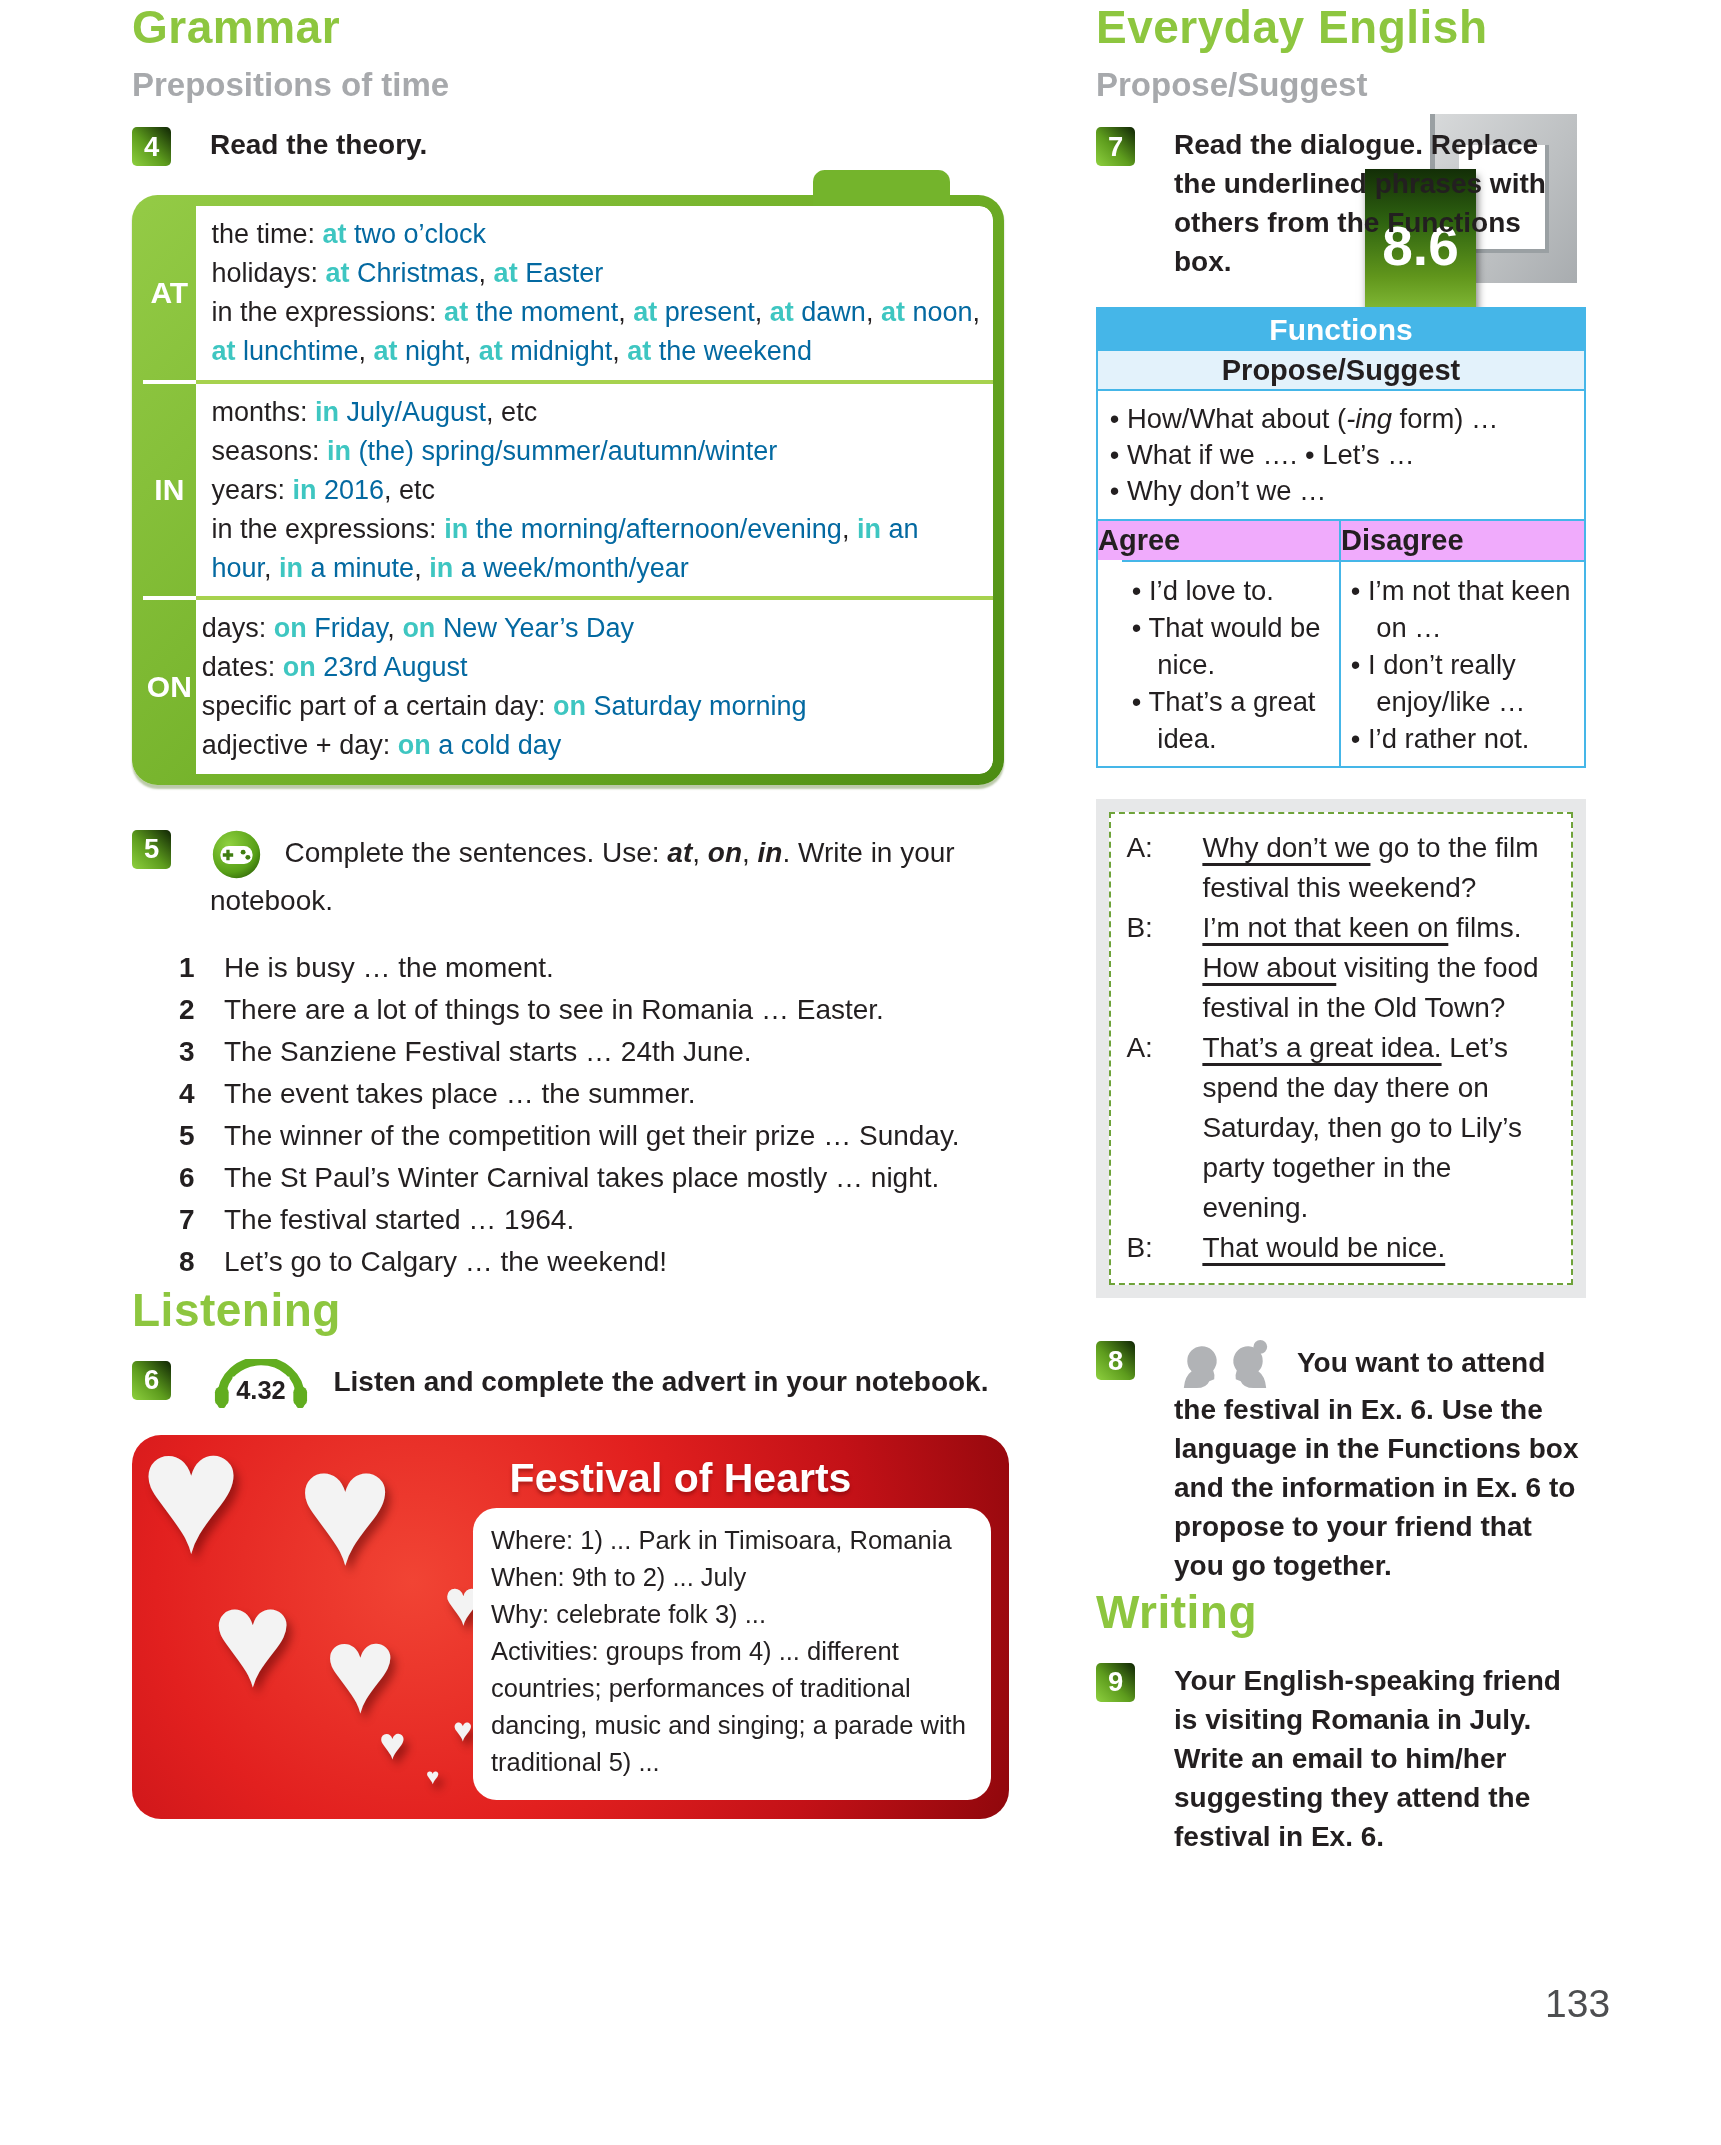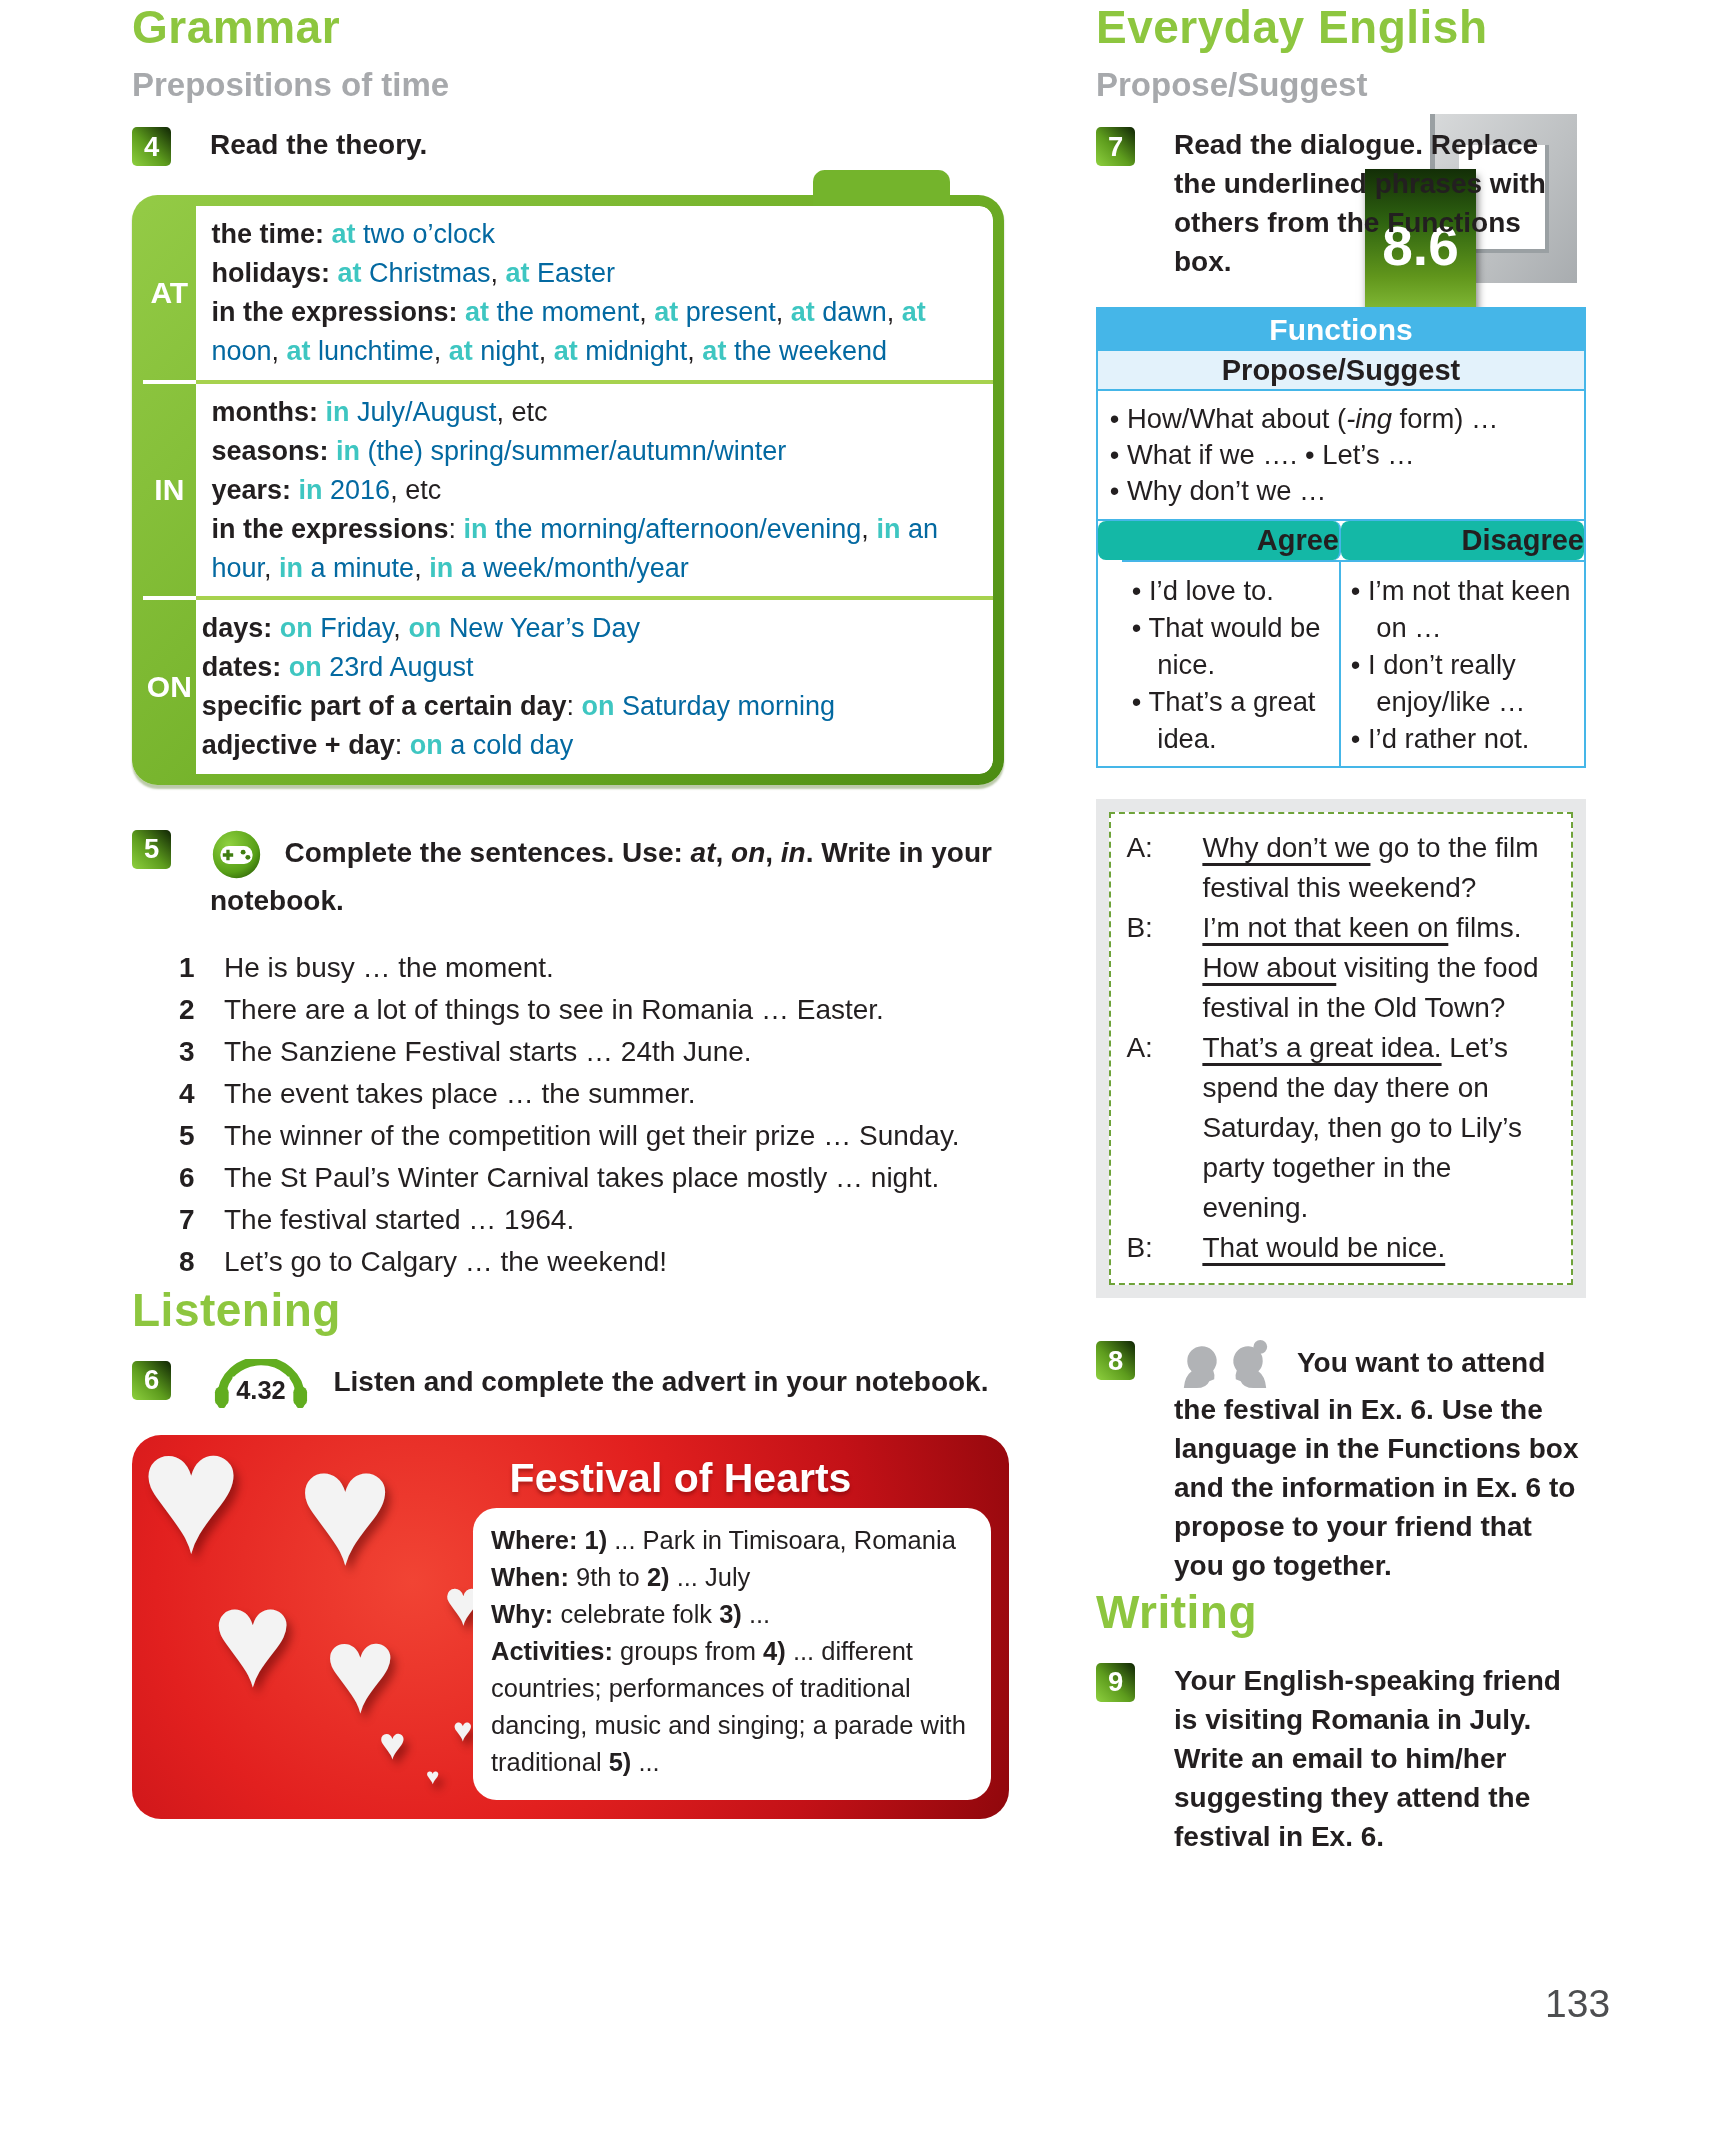--- a/index.html
+++ b/index.html
@@ -2,21 +2,21 @@
 <html><head>
 <meta charset="utf-8">
 <style>
   html,body{margin:0;padding:0;}
   body{
     width:1721px;height:2146px;position:relative;background:#ffffff;
     font-family:"Liberation Sans","DejaVu Sans",sans-serif;color:#231f20;overflow:hidden;
   }
   
   .sg-k{font-weight:normal;color:#231f20;}
-  .sg-b{font-weight:bold;color:#231f20;}
+  .sg-b{font-weight:normal;color:#231f20;}
   .sg-t{color:#0369a1;font-weight:normal;}
   .sg-tb{color:#3ec6c1;font-weight:bold;}
   .sg-i{font-style:italic;color:#231f20;}
   .sg-u{text-decoration:underline;text-decoration-thickness:2.5px;text-underline-offset:5.9px;color:#231f20;}
 
   
   .left-col{position:absolute;left:132px;top:0;width:882px;}
   .right-col{position:absolute;left:1076px;top:0;width:490px;padding-left:20px;}
 
   h1.section{color:#8dc63f;font-size:46px;font-weight:bold;margin:0;letter-spacing:0.5px;}
@@ -84,21 +84,21 @@
   .h9{left:294px;top:331px;font-size:22.5px;}
   .h10{left:361px;top:320px;font-size:15.7px;}
 
   
   .fnbox{margin-top:25.5px;border:2.9px solid #45b6e8;background:#fff;}
   .fn-h{background:#45b6e8;color:#fff;text-align:center;font-weight:bold;font-size:30px;padding:3.9px 0;}
   .fn-sub{background:#e3f2fb;text-align:center;font-weight:bold;font-size:29px;padding:2.9px 0;}
   .fn-pro{padding:9.8px 11.8px;font-size:27.4px;line-height:36px;border-top:2.9px solid #45b6e8;}
   .fn-li{padding-left:25.5px;text-indent:-25.5px;}
   .fn-grid{display:grid;grid-template-columns:1fr 1fr;border-top:2.9px solid #45b6e8;}
-  .fn-ch{background:#14b8a6;text-align:right;font-weight:bold;font-size:29px;padding:2.9px 0;border-radius:8px;}
+  .fn-ch{background:#f0abfc;text-align:left;font-weight:bold;font-size:29px;padding:2.9px 0;}
   .fn-ch-l{border-right:2.9px solid #45b6e8;}
   .fn-cell{padding:9.8px 9.8px;font-size:27.4px;line-height:37px;background:#fff;border-top:2.9px solid #45b6e8;}
   .fn-cell-l{border-right:2.9px solid #45b6e8;margin-left:24px;}
 
   
   .dlg-out{margin-top:31px;background:#e7e8e9;padding:12.7px;}
   .dlg-in{background:#fff;border:2px dashed #6fa33a;padding:13.7px 13.7px 15.7px 15.7px;}
   .dlg-line{display:flex;font-size:28px;line-height:40px;}
   .dlg-sp{flex:0 0 53px;}
   .dlg-tx{flex:1;margin-left:23px;}

